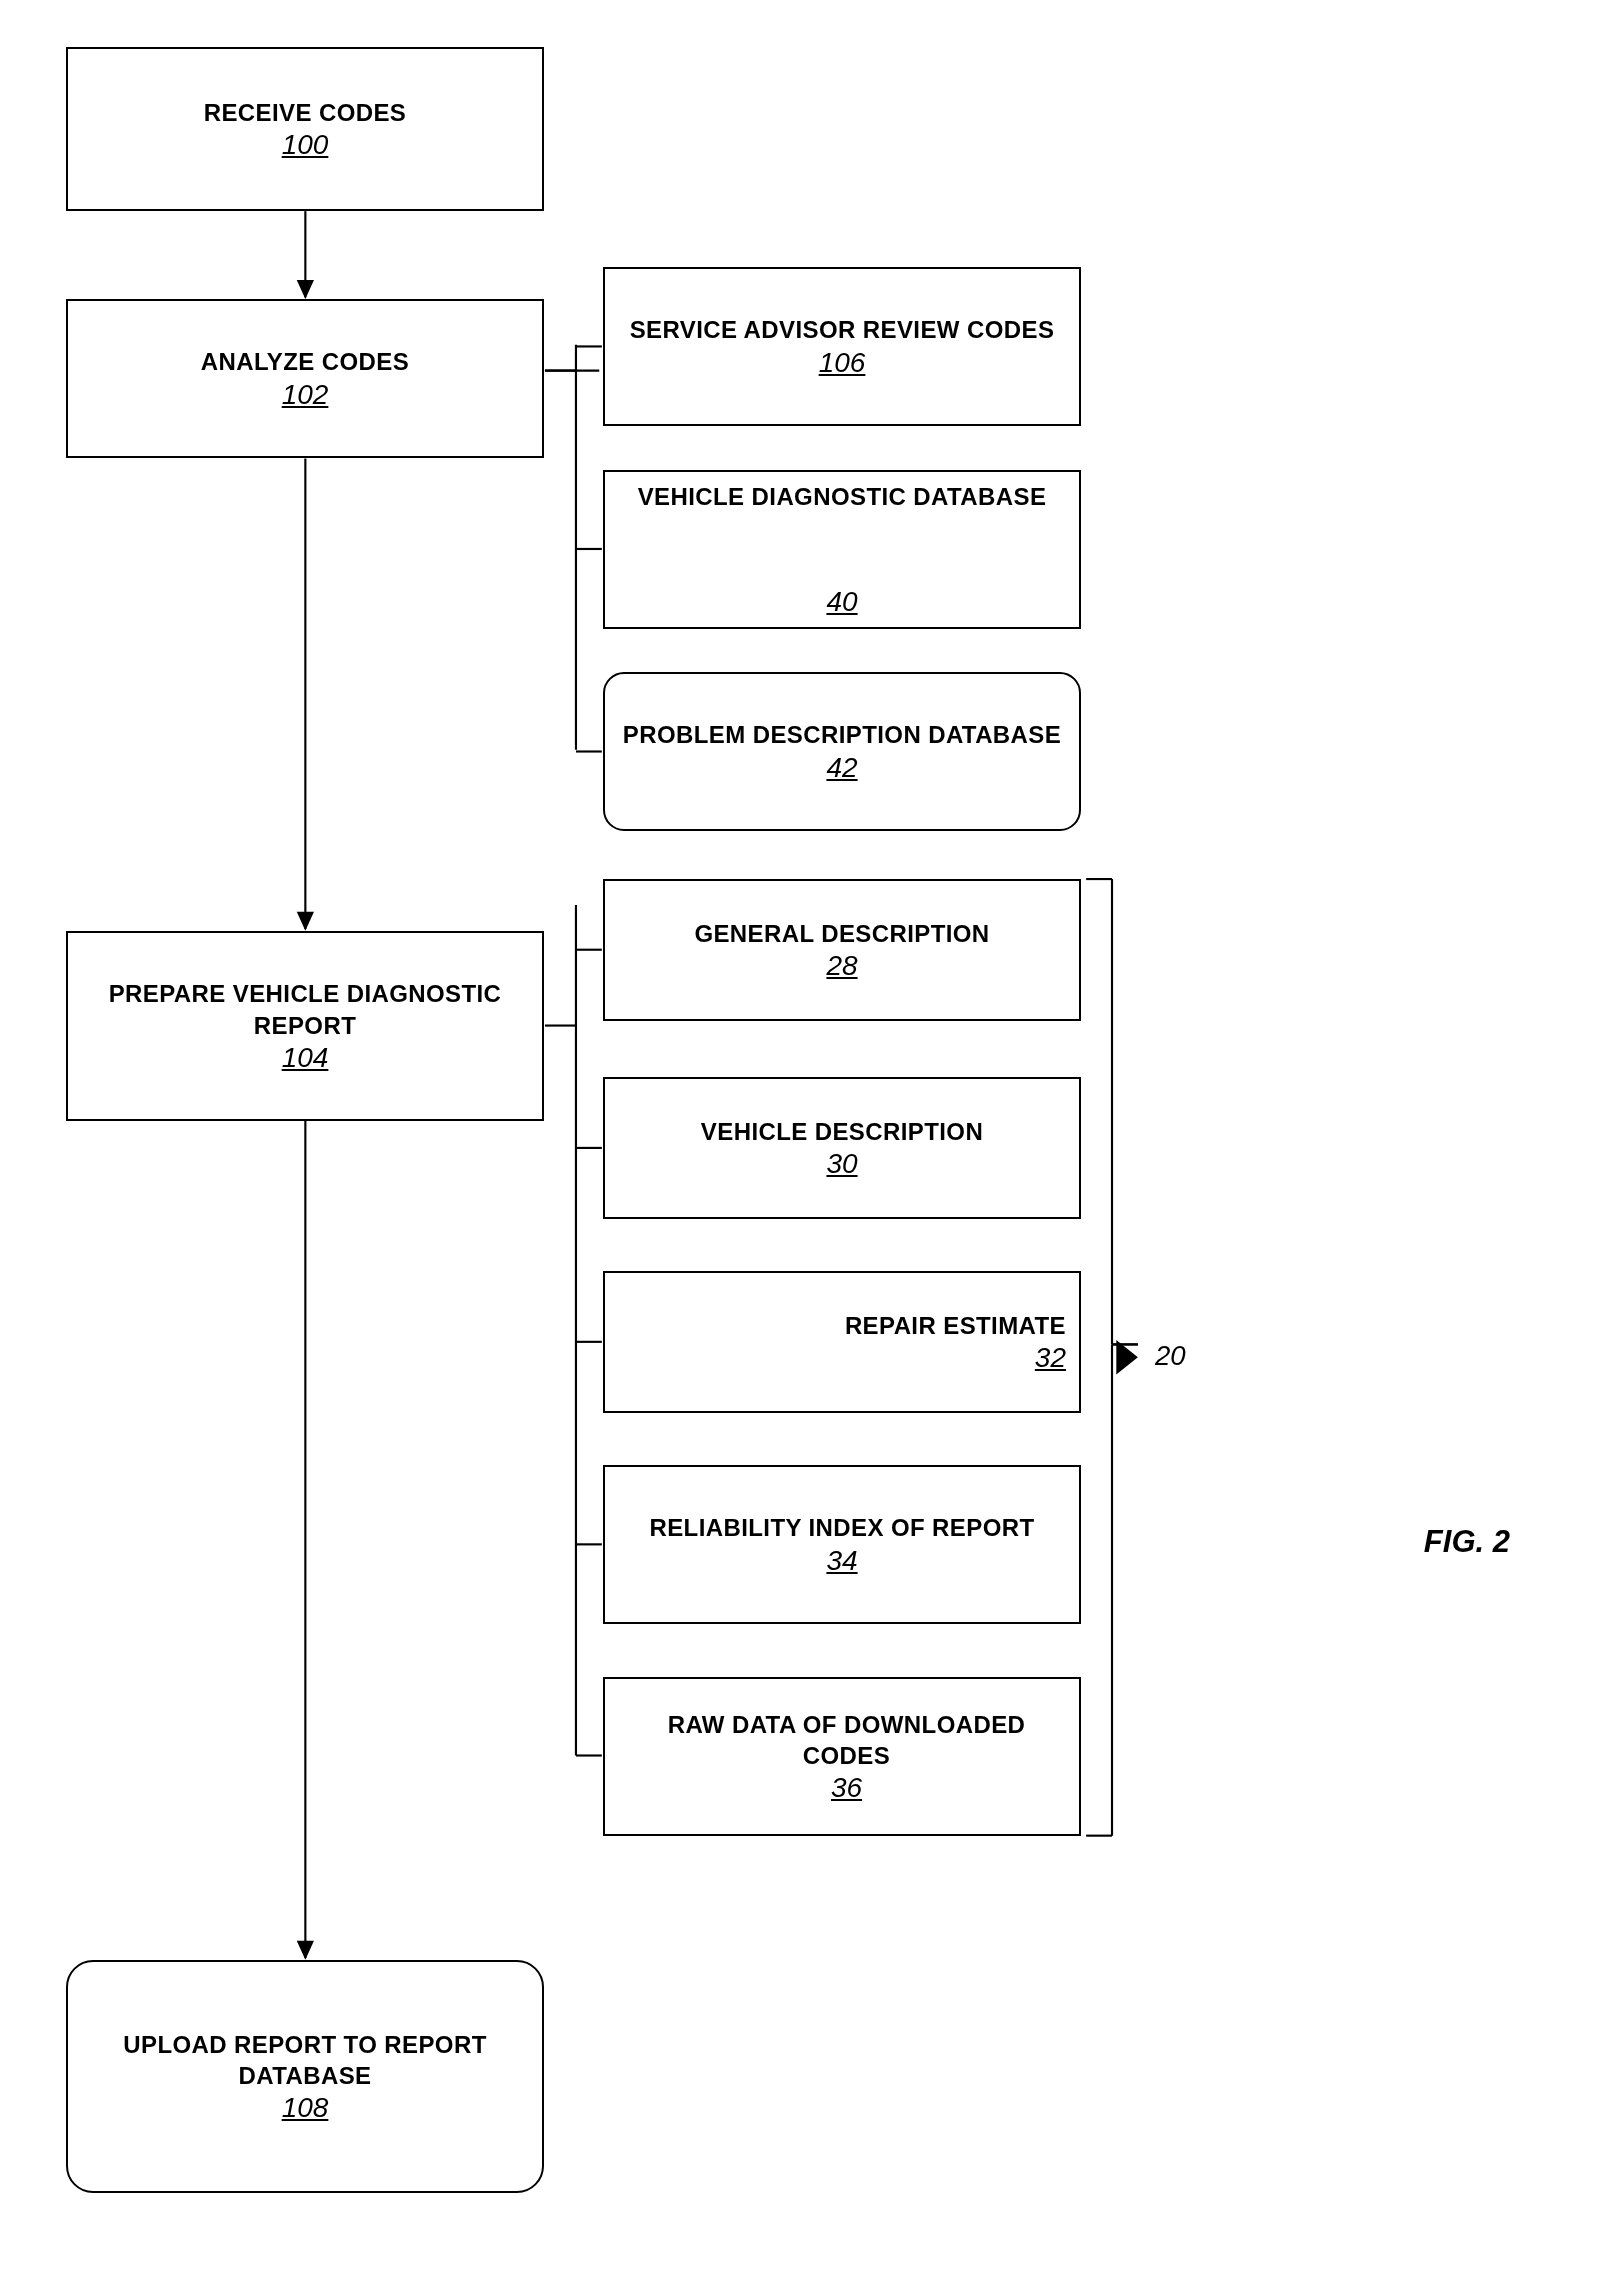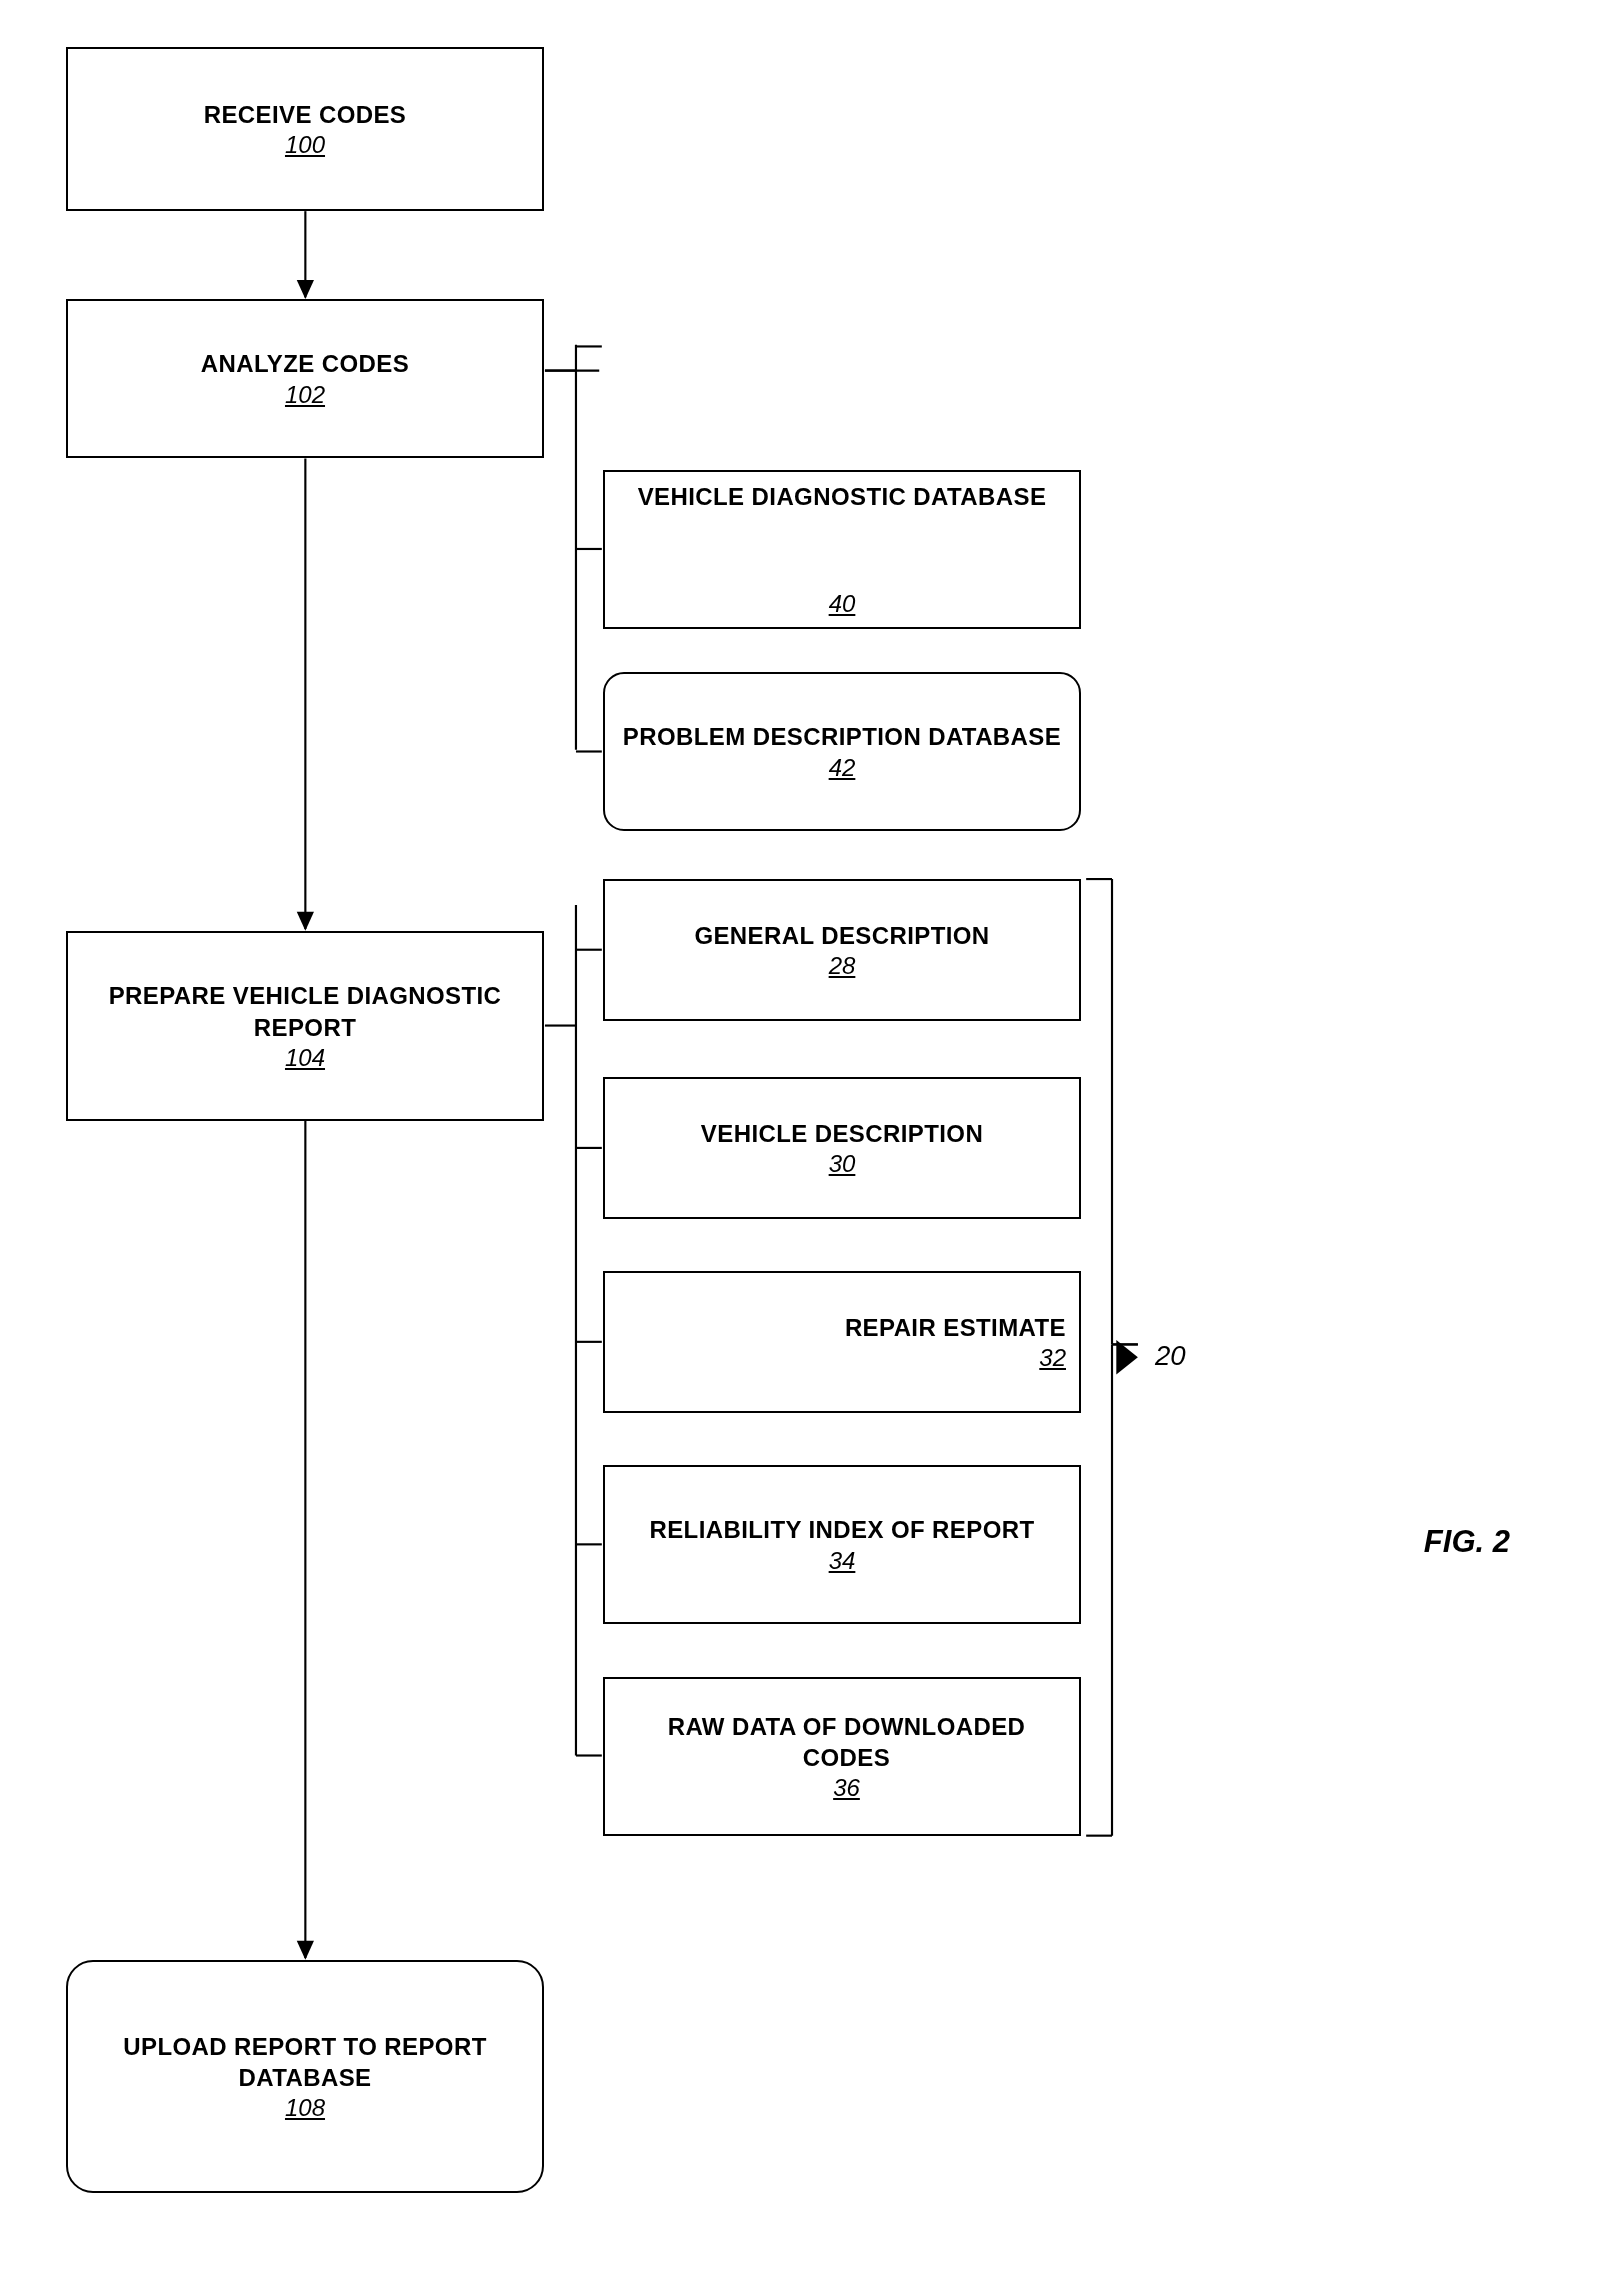--- a/index.html
+++ b/index.html
@@ -32,21 +32,21 @@
     }
 
     .box-title {
       font-size: 24px;
       font-weight: bold;
       letter-spacing: 0.4px;
       line-height: 1.3;
     }
 
     .box-ref {
-      font-size: 24px;
+      font-size: 28px;
       font-style: italic;
       text-decoration: underline;
       margin-top: 1px;
     }
 
     
     .svg-arrows {
       position: absolute;
       top: 0; left: 0;
       width: 1613px;
@@ -122,20 +122,24 @@
   <div class="box" style="left:66px; top:47px; width:478px; height:164px;">
     <span class="box-title">RECEIVE CODES</span>
     <span class="box-ref">100</span>
   </div>
 
   <div class="box" style="left:66px; top:299px; width:478px; height:159px;">
     <span class="box-title">ANALYZE CODES</span>
     <span class="box-ref">102</span>
   </div>
 
+  <div class="box" style="left:603px; top:267px; width:478px; height:159px;">
+    <span class="box-title">SERVICE ADVISOR REVIEW CODES</span>
+    <span class="box-ref">106</span>
+  </div>
 
   <div class="box" style="left:603px; top:470px; width:478px; height:159px;justify-content:space-between;">
     <span class="box-title">VEHICLE DIAGNOSTIC DATABASE</span>
     <span class="box-ref">40</span>
   </div>
 
   <div class="box" style="left:603px; top:672px; width:478px; height:159px;border-radius:21px;">
     <span class="box-title">PROBLEM DESCRIPTION DATABASE</span>
     <span class="box-ref">42</span>
   </div>

